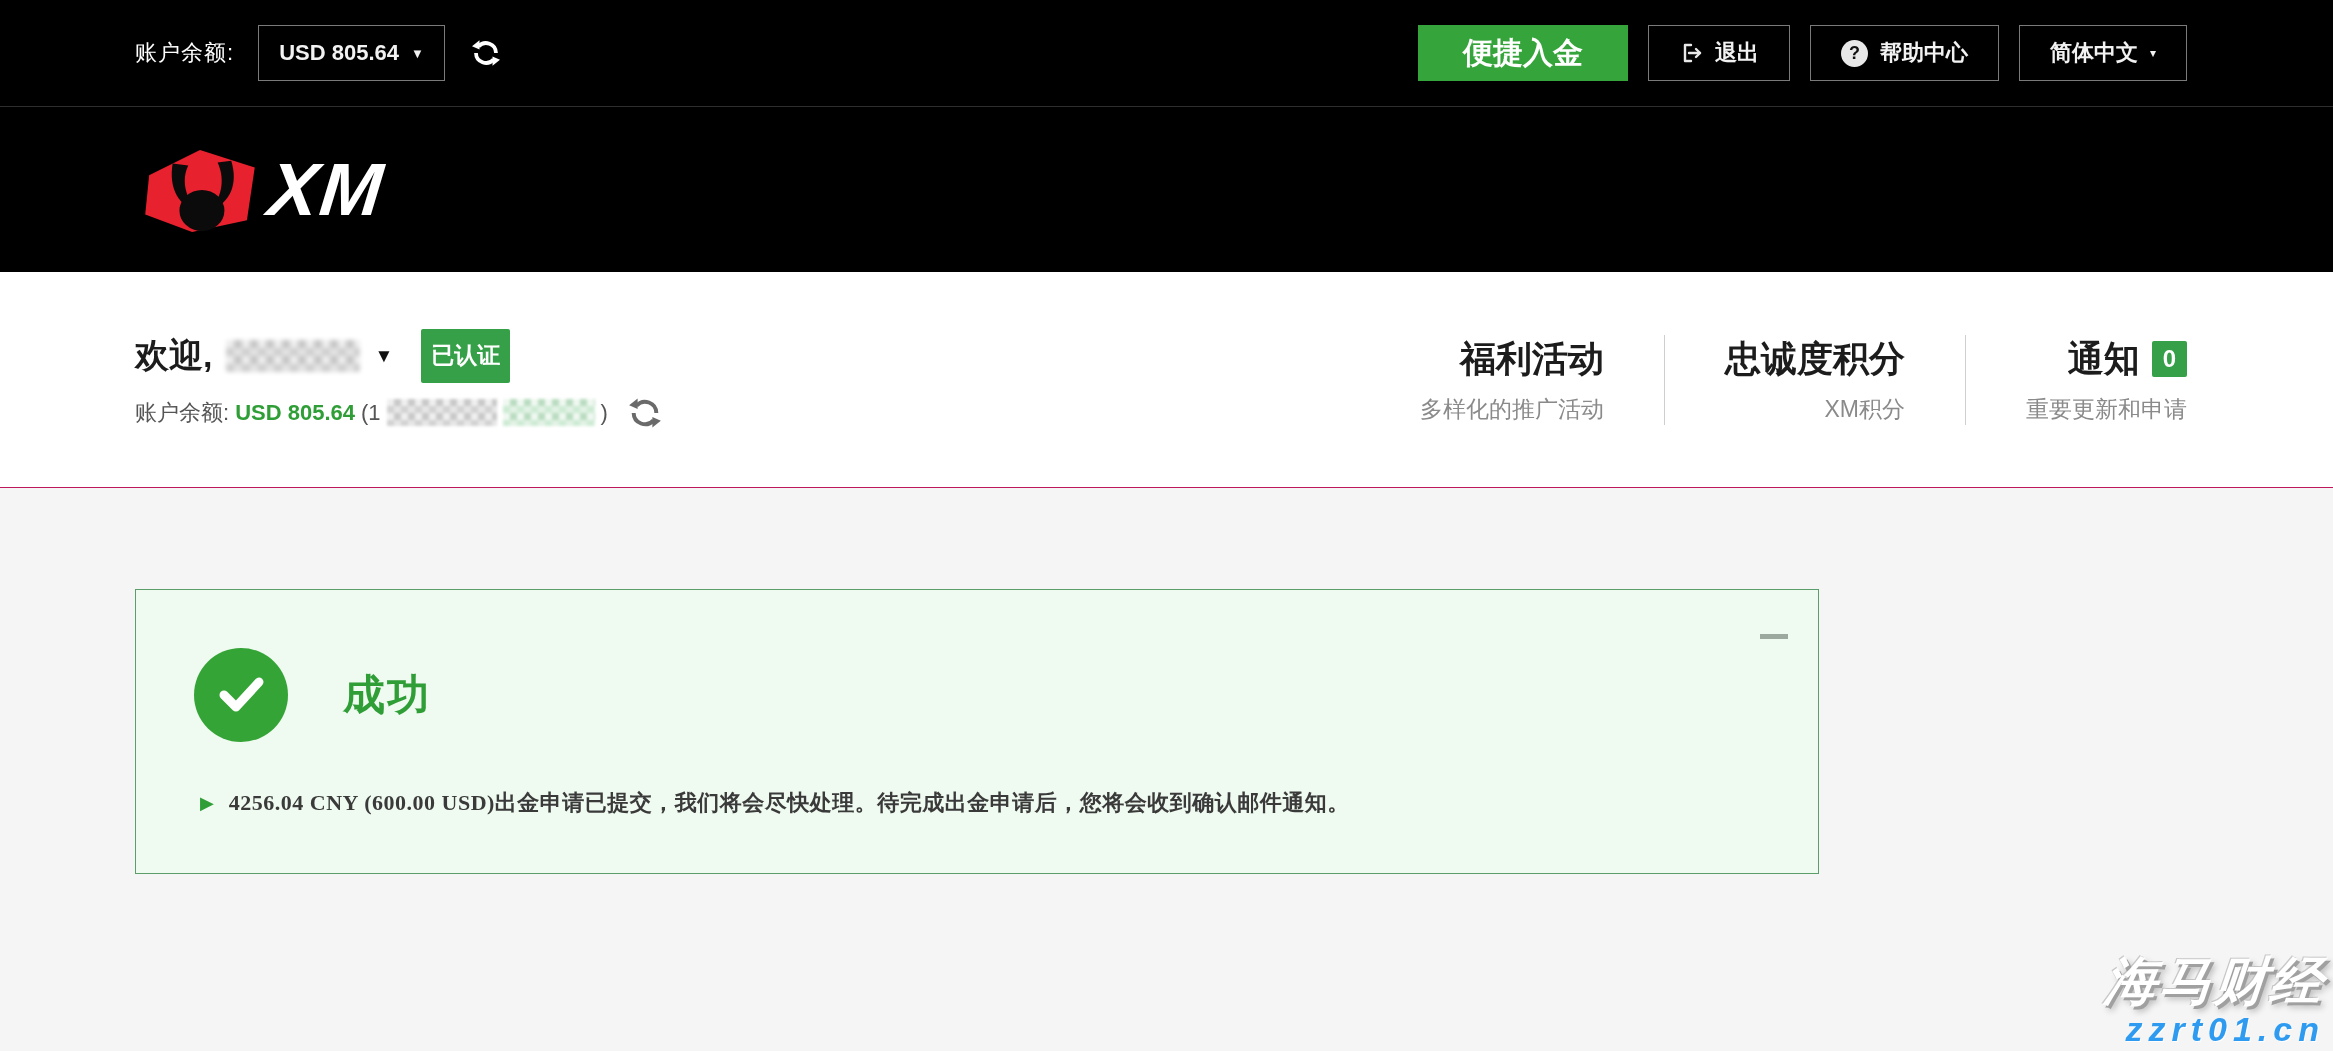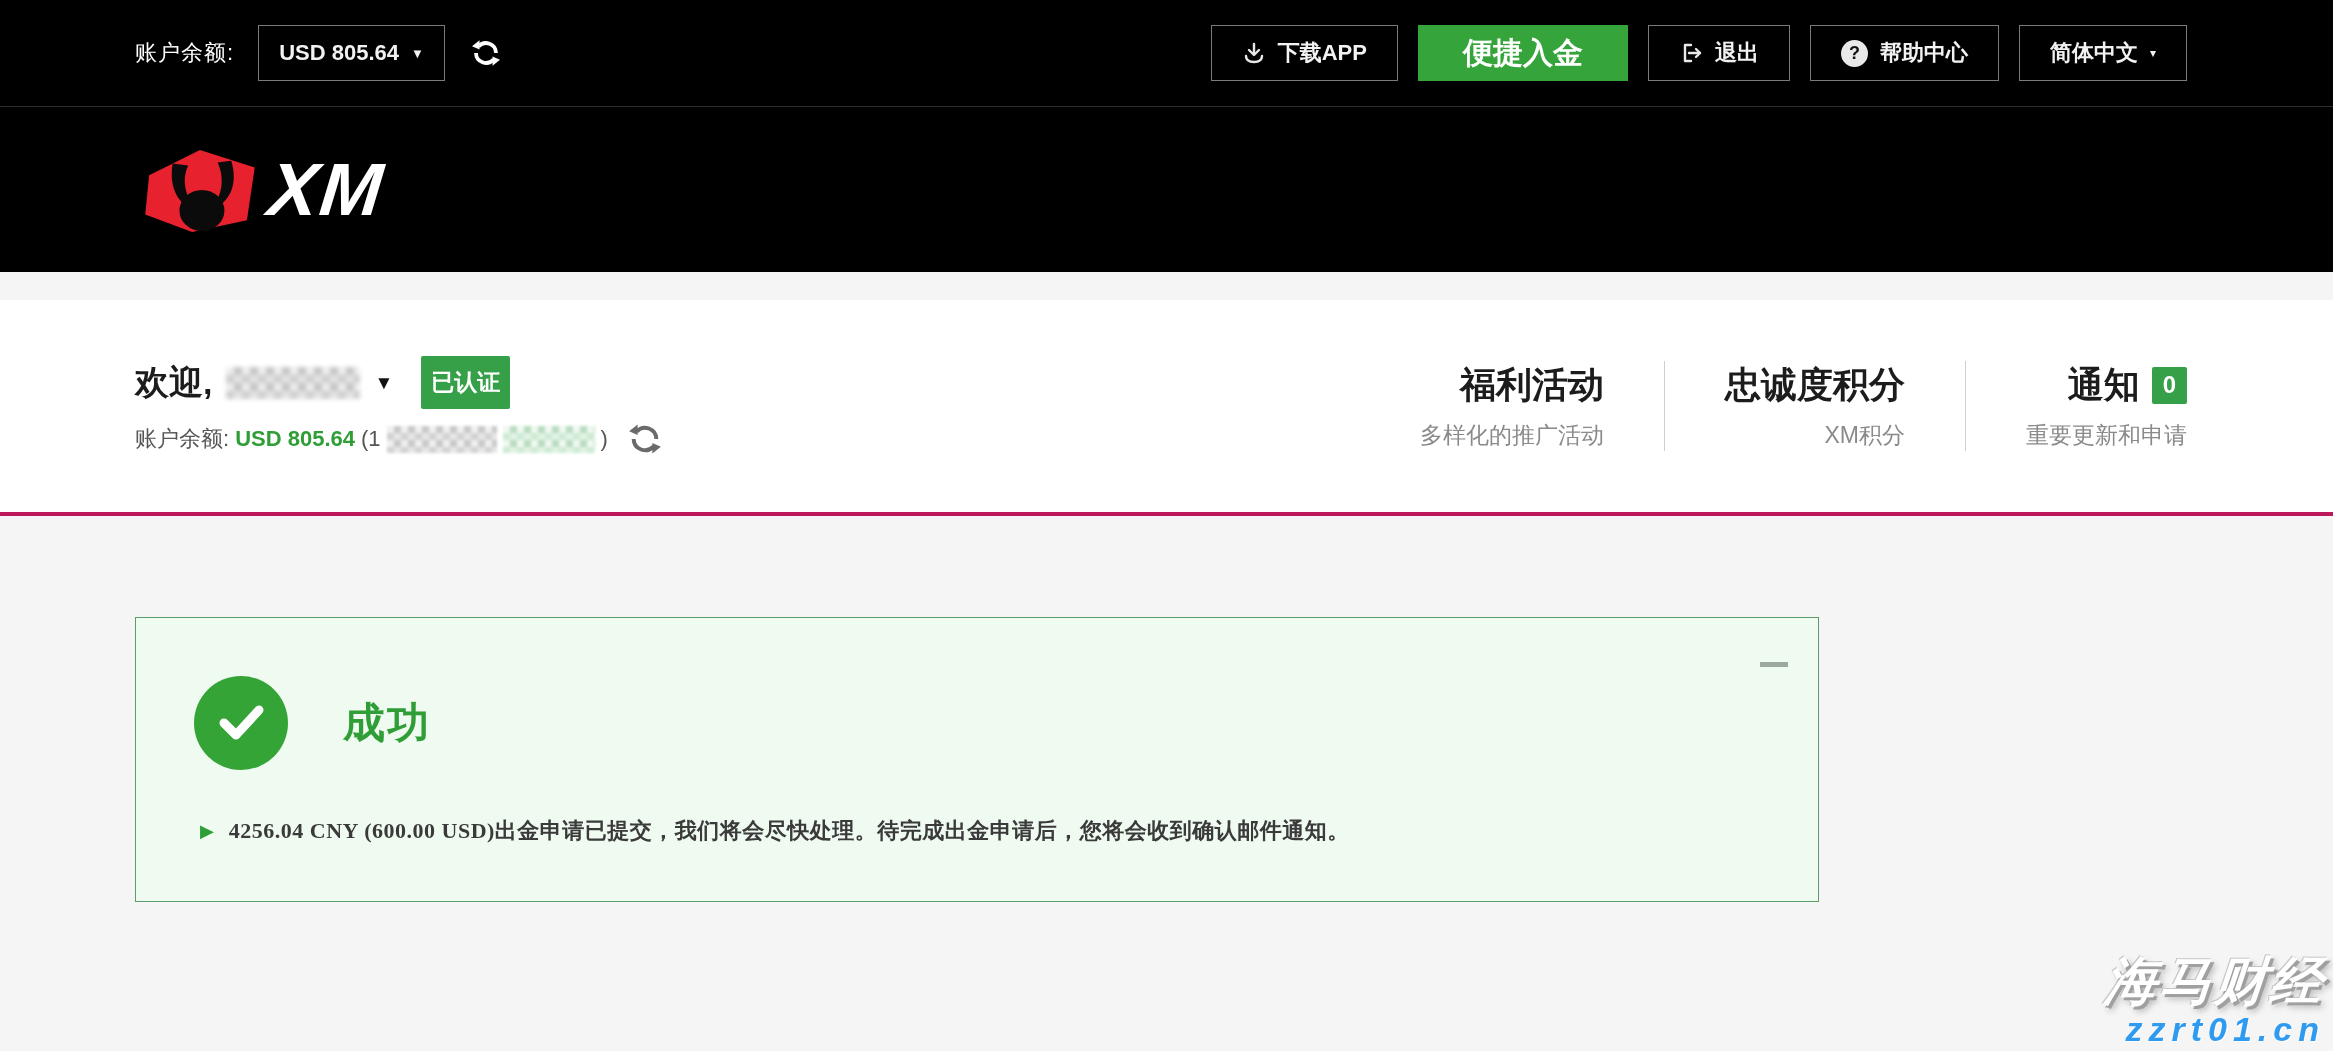--- a/index.html
+++ b/index.html
@@ -37,21 +37,21 @@
   .nav-inner { display:flex; align-items:center; justify-content:space-between; }
   .logo { display:flex; align-items:center; gap:6px; cursor:pointer; }
   .logo-xm {
     color:#fff; font-size:74px; font-weight:900; font-style:italic;
     letter-spacing:2px; transform:skewX(-6deg); line-height:1;
   }
   .nav-links { list-style:none; display:flex; gap:64px; align-items:center; }
   .nav-links li { color:#fff; font-size:32px; cursor:pointer; white-space:nowrap; }
 
   
-  .welcome { height:216px; background:#fff; border-bottom:4px solid #be185d; display:flex; align-items:center;margin-top:28px; }
+  .welcome { height:216px; background:#fff; border-bottom:1px solid #be185d; display:flex; align-items:center; }
   .welcome-inner { display:flex; align-items:center; justify-content:space-between; }
   .w-left { display:flex; flex-direction:column; gap:13px; }
   .w-line1 { display:flex; align-items:center; gap:14px; font-size:34px; font-weight:bold; color:#1c1c1c; }
   .blur-block {
     height:32px; width:134px; border-radius:2px;
     background:conic-gradient(#c6c6c6 25%, #e3e3e3 0 50%, #cfcfcf 0 75%, #ededed 0) 0 0 / 16px 16px;
     filter:blur(2px);
   }
   .name-caret { font-size:19px; color:#111; cursor:pointer; }
   .verified-badge {
@@ -131,28 +131,20 @@
         <g fill="none" stroke="currentColor" stroke-width="3">
           <path d="M20 12 a8 8 0 0 0 -14 -5.2"></path>
           <path d="M4 12 a8 8 0 0 0 14 5.2"></path>
         </g>
         <polygon points="6.8,1.8 6.8,9.2 0.8,6.6" fill="currentColor"></polygon>
         <polygon points="17.2,14.8 17.2,22.2 23.2,17.4" fill="currentColor"></polygon>
       </svg>
     </span>
 
     <div class="tb-right">
-      <button class="tb-btn">
-        <svg class="icon-svg" width="24" height="24" viewBox="0 0 24 24" fill="none" stroke="#e8e8e8" stroke-width="2.4" stroke-linecap="round" stroke-linejoin="round">
-          <line x1="12" y1="3" x2="12" y2="13"></line>
-          <polyline points="7,9 12,14 17,9"></polyline>
-          <path d="M4 15c0 4 3 6 8 6s8-2 8-6"></path>
-        </svg>
-        <span>下载APP</span>
-      </button>
 
       <button class="tb-btn green">
         <span>便捷入金</span>
       </button>
 
       <button class="tb-btn">
         <svg class="icon-svg" width="24" height="24" viewBox="0 0 24 24" fill="none" stroke="#e8e8e8" stroke-width="2.4" stroke-linecap="round" stroke-linejoin="round">
           <path d="M12 4 H6 v16 h6"></path>
           <line x1="10" y1="12" x2="21" y2="12"></line>
           <polyline points="17,8 21,12 17,16"></polyline>

